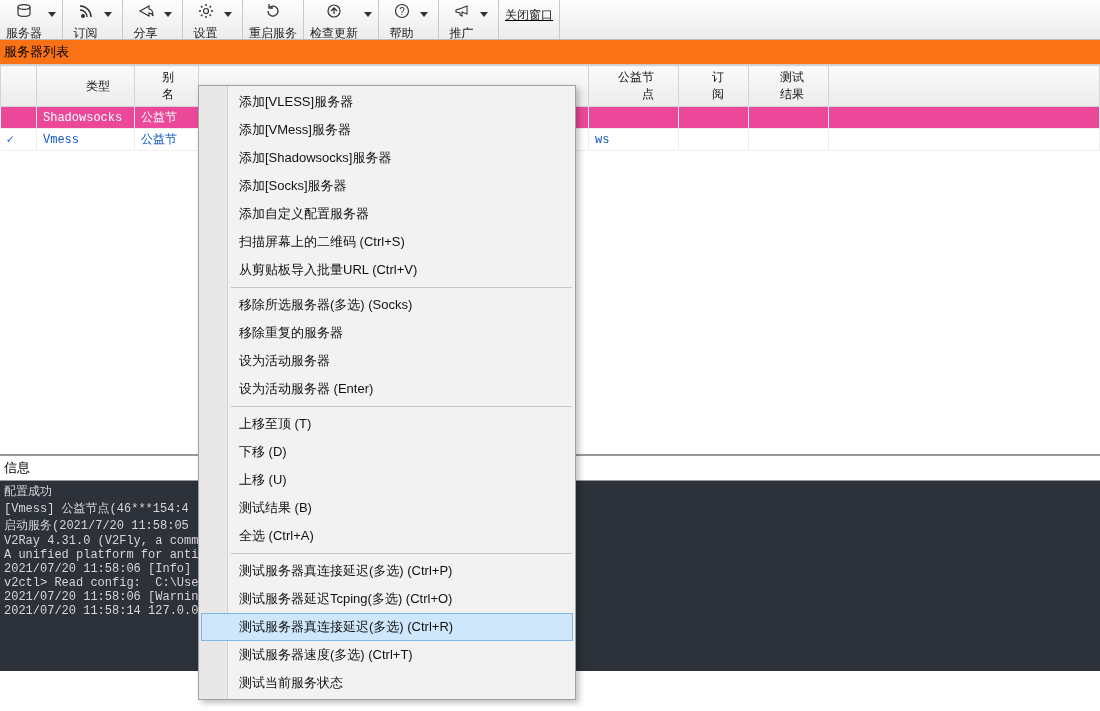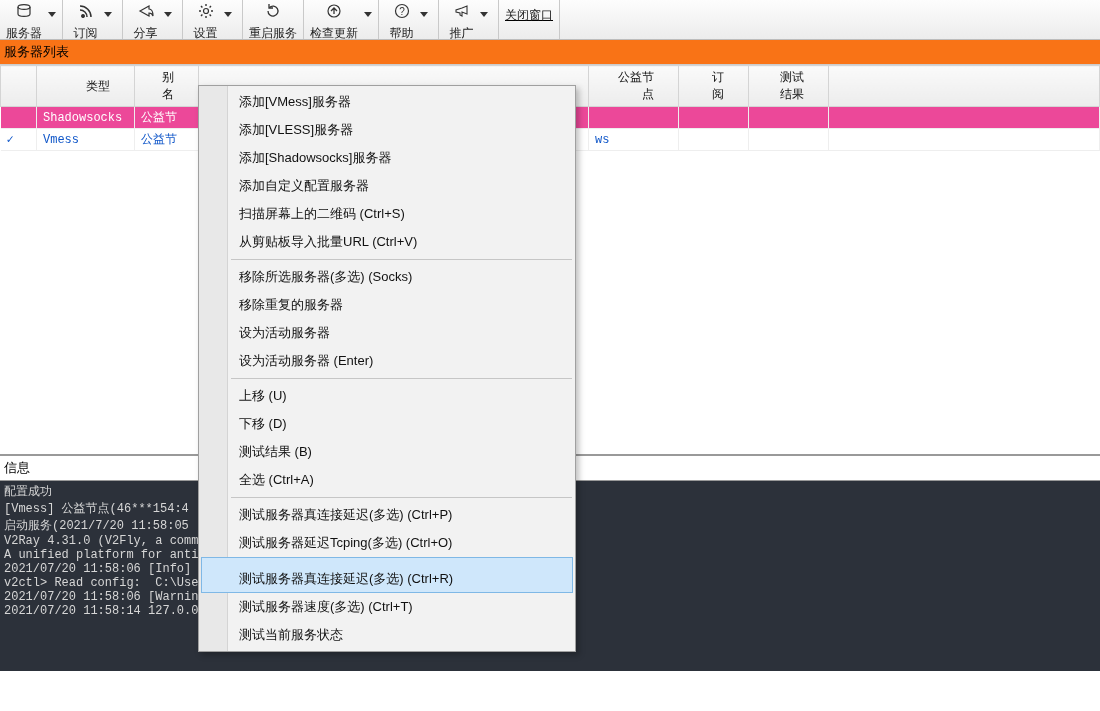--- a/index.html
+++ b/index.html
@@ -92,21 +92,21 @@
     box-shadow:3px 3px 6px rgba(0,0,0,0.25);
     padding:2px;
   }
   .context-menu .item {
     padding:5px 10px 5px 38px;
     font-size:13px;
     color:#111;
     cursor:pointer;
     position:relative;
   }
-  .context-menu .item.hover { background:#cfe7fb; border:1px solid #7fb8e6; padding:12px 9px 4px 37px; }
+  .context-menu .item.hover { background:#cfe7fb; border:1px solid #7fb8e6; padding:4px 9px 4px 37px; }
   .context-menu .sep { height:1px; background:#c6c6c6; margin:3px 1px 3px 30px; }
   .context-menu::before{
     content:""; position:absolute; left:0; top:0; bottom:0; width:28px;
     background:#e8e8e8; border-right:1px solid #d4d4d4;
   }
 </style>
 </head>
 <body>
 
 <div class="toolbar">
@@ -276,34 +276,36 @@
 [Vmess] 公益节点(46***154:4
 启动服务(2021/7/20 11:58:05
 V2Ray 4.31.0 (V2Fly, a comm                                indows/386)
 A unified platform for anti
 2021/07/20 11:58:06 [Info]                                 age&gt;
 v2ctl&gt; Read config:  C:\Use
 2021/07/20 11:58:06 [Warnin                                3 [proxy]
 2021/07/20 11:58:14 127.0.0</div>
 
 <div class="context-menu" id="ctx">
+    <div class="item">添加[VLESS]服务器</div>
     <div class="item">添加[VMess]服务器</div>
-    <div class="item">添加[VLESS]服务器</div>
     <div class="item">添加[Shadowsocks]服务器</div>
+    <div class="item">添加[Socks]服务器</div>
     <div class="item">添加自定义配置服务器</div>
     <div class="item">扫描屏幕上的二维码 (Ctrl+S)</div>
     <div class="item">从剪贴板导入批量URL (Ctrl+V)</div>
     <div class="sep"></div>
     <div class="item">移除所选服务器(多选) (Socks)</div>
     <div class="item">移除重复的服务器</div>
     <div class="item">设为活动服务器</div>
     <div class="item">设为活动服务器 (Enter)</div>
     <div class="sep"></div>
+    <div class="item">上移至顶 (T)</div>
+    <div class="item">下移 (D)</div>
     <div class="item">上移 (U)</div>
-    <div class="item">下移 (D)</div>
     <div class="item">测试结果 (B)</div>
     <div class="item">全选 (Ctrl+A)</div>
     <div class="sep"></div>
     <div class="item">测试服务器真连接延迟(多选) (Ctrl+P)</div>
     <div class="item">测试服务器延迟Tcping(多选) (Ctrl+O)</div>
     <div class="item hover">测试服务器真连接延迟(多选) (Ctrl+R)</div>
     <div class="item">测试服务器速度(多选) (Ctrl+T)</div>
     <div class="item">测试当前服务状态</div>
   </div>
 

